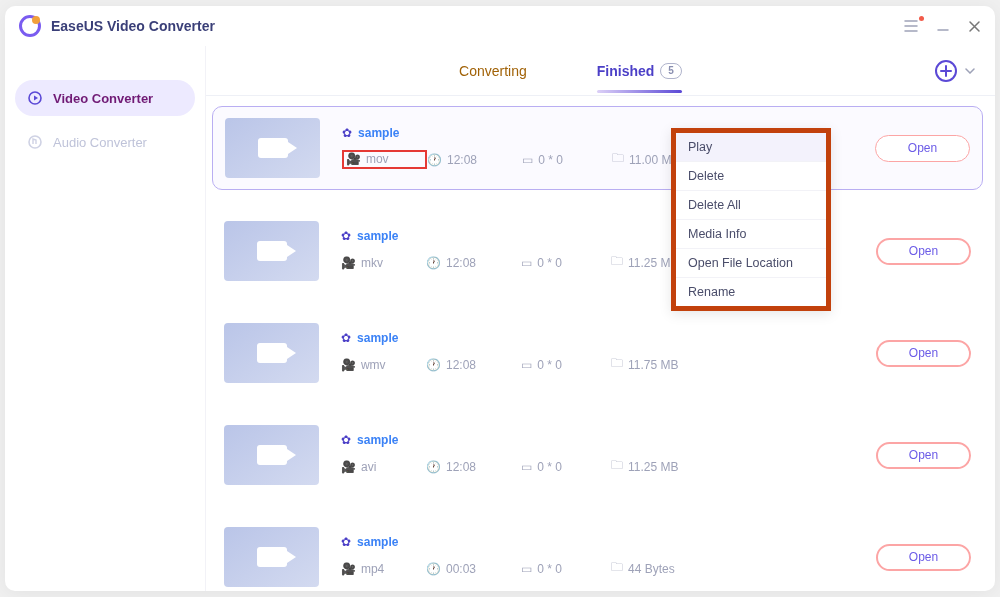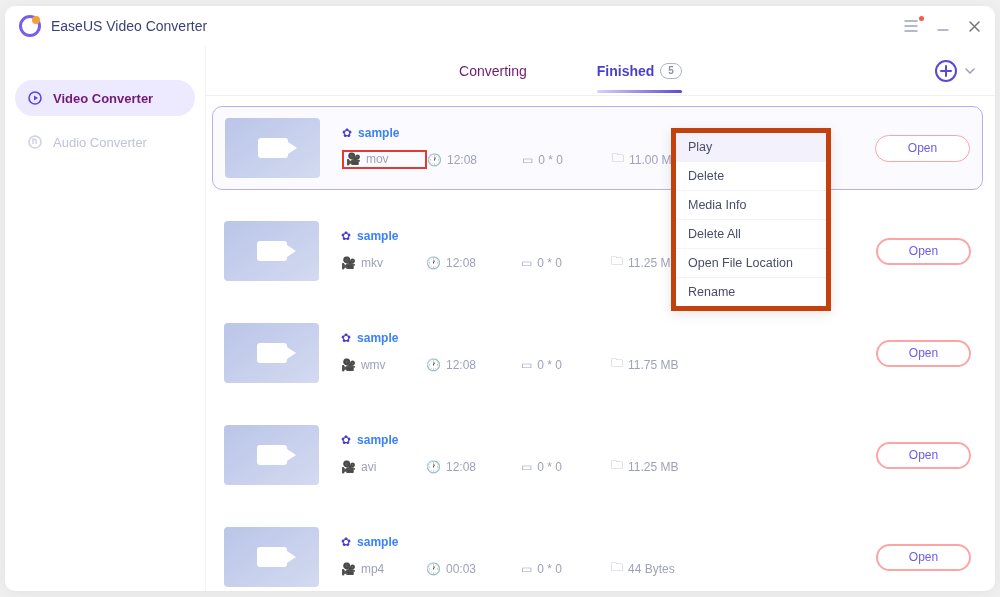--- a/index.html
+++ b/index.html
@@ -1,34 +1,34 @@
 <!DOCTYPE html>
 <html><head>
 <meta charset="utf-8">
 <style>
 * { box-sizing: border-box; margin: 0; padding: 0; font-family: -apple-system, BlinkMacSystemFont, "Segoe UI", sans-serif; }
 body { background: #f0f0f0; display: flex; justify-content: center; align-items: center; height: 597px; width: 1000px; }
 .window { width: 990px; height: 585px; background: #fff; border-radius: 10px; box-shadow: 0 2px 20px rgba(0,0,0,0.06); display: flex; flex-direction: column; overflow: hidden; }
 .titlebar { height: 40px; display: flex; align-items: center; padding: 0 14px; }
 .logo { width: 22px; height: 22px; border-radius: 50%; border: 3px solid #7a5cf0; position: relative; margin-right: 10px; }
 .logo::after { content: ""; position: absolute; width: 8px; height: 8px; background: #f2a03a; border-radius: 50%; right: -2px; top: -2px; }
-.title { font-size: 14px; color: #3a3f78; font-weight: 400; }
+.title { font-size: 14px; color: #3a3f78; font-weight: 700; }
 .win-controls { margin-left: auto; display: flex; align-items: center; gap: 18px; color: #888; }
 .win-controls .hb { position: relative; }
 .win-controls .hb::after { content: ""; position: absolute; width: 5px; height: 5px; background: #f25b4a; border-radius: 50%; top: -4px; right: -6px; }
 .win-controls span { cursor: default; font-size: 14px; }
 .body { flex: 1; display: flex; overflow: hidden; }
 .sidebar { width: 200px; padding: 34px 10px 10px 10px; }
 .sb-item { display: flex; align-items: center; gap: 10px; padding: 10px 12px; font-size: 13px; color: #bfc3d9; border-radius: 18px; cursor: pointer; margin-bottom: 8px; }
 .sb-item.active { background: #edeaff; color: #701a75; font-weight: 600; }
 .sb-icon { width: 16px; height: 16px; display: inline-flex; }
 .main { flex: 1; display: flex; flex-direction: column; overflow: hidden; border-left: 1px solid #f2f2f7; }
 .tabs { height: 50px; display: flex; align-items: center; padding: 0 20px 0 0; border-bottom: 1px solid #eef0f6; }
 .tab-center { flex: 1; display: flex; justify-content: center; gap: 70px; align-items: center; }
-.tab { font-size: 14px; color: #701a75; position: relative; padding: 14px 0; cursor: pointer; display: flex; align-items: center; gap: 6px; }
+.tab { font-size: 14px; color: #a16207; position: relative; padding: 14px 0; cursor: pointer; display: flex; align-items: center; gap: 6px; }
 .tab.active { color: #4b3fc7; font-weight: 600; justify-content: center; }
 .tab.active::after { content: ""; position: absolute; bottom: 0; left: 0; right: 0; height: 3px; background: linear-gradient(90deg, #dcd0f7, #5b49d6); border-radius: 2px; }
 .badge { font-size: 10px; border: 1px solid #b0b4cc; border-radius: 9px; padding: 0 7px; color: #8a8fb0; line-height: 14px; }
 .tab-actions { display: flex; align-items: center; gap: 8px; color: #5b49d6; }
 .plus { width: 22px; height: 22px; border: 2px solid #5b49d6; border-radius: 50%; display: flex; align-items: center; justify-content: center; font-weight: 700; cursor: pointer; }
 .chev { font-size: 11px; color: #8a8fb0; cursor: pointer; }
 .list { flex: 1; overflow: auto; padding: 10px 12px 20px 6px; position: relative; }
 .card { display: flex; align-items: center; padding: 11px 12px; border-radius: 10px; margin-bottom: 20px; }
 .card.selected { border: 1px solid #b9aef2; background: #fbfaff; }
 .thumb { width: 95px; height: 60px; border-radius: 4px; background: linear-gradient(145deg, #bac5e8, #d3daf0); display: flex; align-items: center; justify-content: center; margin-right: 22px; }
@@ -280,22 +280,22 @@
                   <span>44 Bytes</span>
                 </span>
             </div>
           </div>
           <button class="open-btn">Open</button>
         </div>
 
         <div class="ctx">
           <div class="ctx-item hover">Play</div>
           <div class="ctx-item">Delete</div>
+          <div class="ctx-item">Delete All</div>
           <div class="ctx-item">Media Info</div>
-          <div class="ctx-item">Delete All</div>
           <div class="ctx-item">Open File Location</div>
           <div class="ctx-item">Rename</div>
         </div>
 
       </div>
     </div>
   </div>
 </div>
 
 </body></html>

